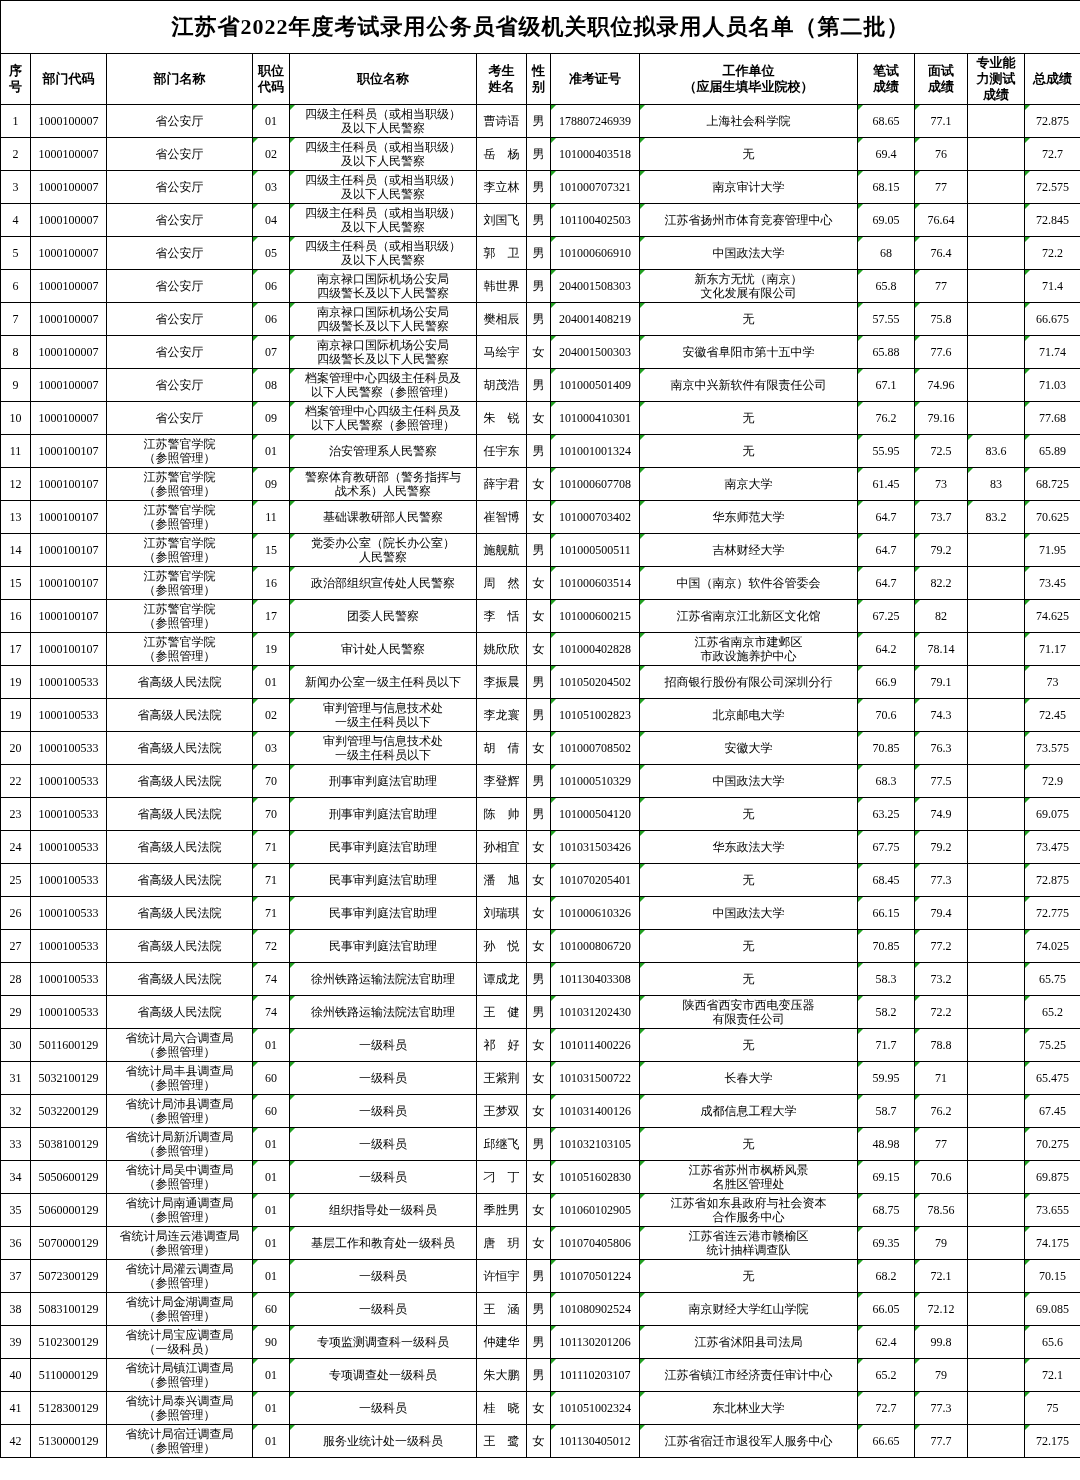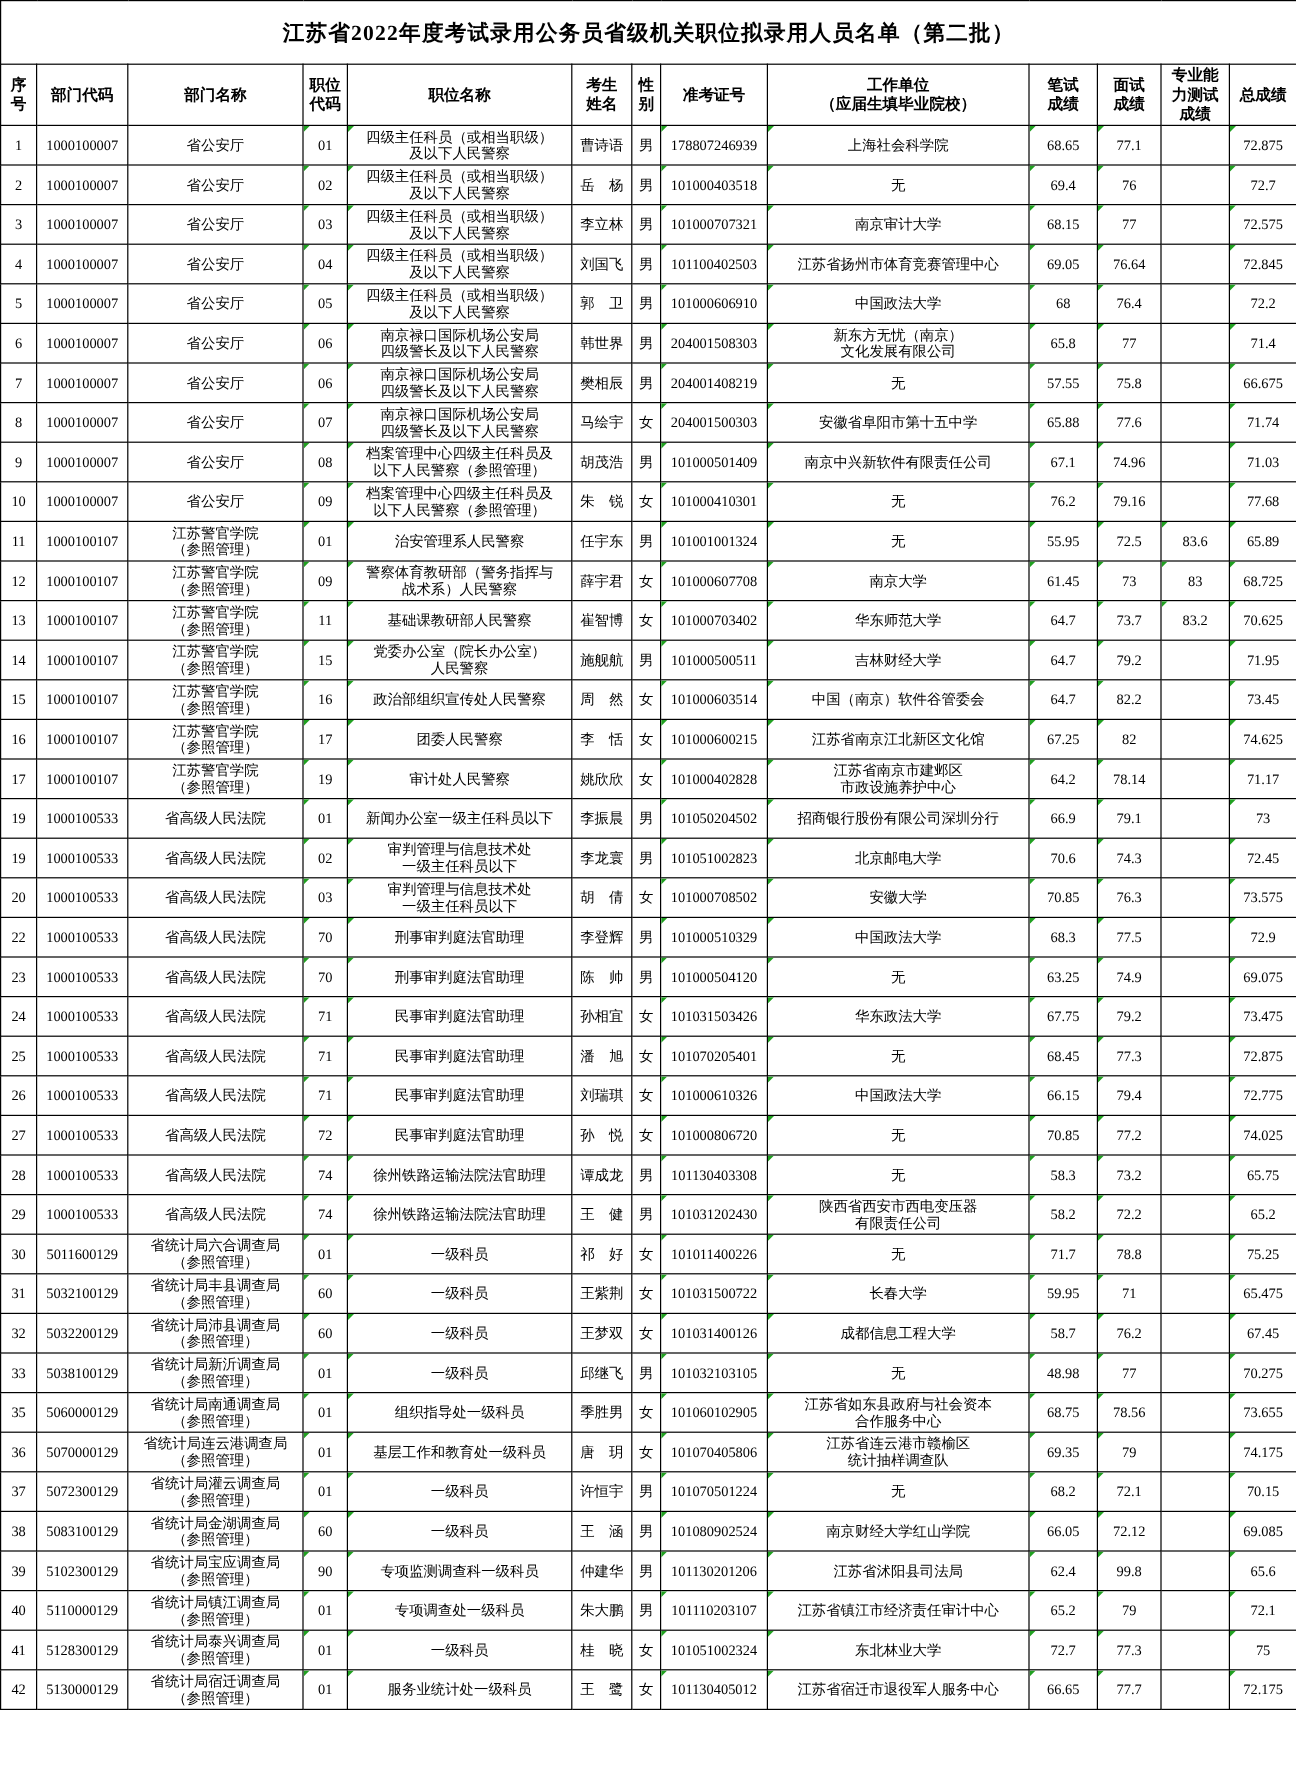--- a/index.html
+++ b/index.html
@@ -14,21 +14,21 @@
   td,th {
     border:1px solid #000;
     text-align:center;
     vertical-align:middle;
     padding:1px 2px;
     overflow:hidden;
     white-space:pre-line;
     box-sizing:border-box;
   }
   .title-cell {
-    font-size:18px;
+    font-size:22px;
     font-weight:bold;
     height:53px;
     letter-spacing:1px;
   }
   thead th.col-head {
     font-size:13px;
     font-weight:bold;
     line-height:16px;
     height:38px;
   }
@@ -604,20 +604,37 @@
           <td>邱继飞</td>
           <td>男</td>
           <td class="flagged">101032103105</td>
           <td class="flagged">无</td>
           <td class="flagged">48.98</td>
           <td class="flagged">77</td>
           <td></td>
           <td class="flagged">70.275</td>
         </tr>
         <tr>
+          <td>34</td>
+          <td>5050600129</td>
+          <td>省统计局吴中调查局
+（参照管理）</td>
+          <td class="flagged">01</td>
+          <td class="flagged">一级科员</td>
+          <td>刁　丁</td>
+          <td>女</td>
+          <td class="flagged">101051602830</td>
+          <td class="flagged">江苏省苏州市枫桥风景
+名胜区管理处</td>
+          <td class="flagged">69.15</td>
+          <td class="flagged">70.6</td>
+          <td></td>
+          <td class="flagged">69.875</td>
+        </tr>
+        <tr>
           <td>35</td>
           <td>5060000129</td>
           <td>省统计局南通调查局
 （参照管理）</td>
           <td class="flagged">01</td>
           <td class="flagged">组织指导处一级科员</td>
           <td>季胜男</td>
           <td>女</td>
           <td class="flagged">101060102905</td>
           <td class="flagged">江苏省如东县政府与社会资本
@@ -673,21 +690,21 @@
           <td class="flagged">南京财经大学红山学院</td>
           <td class="flagged">66.05</td>
           <td class="flagged">72.12</td>
           <td></td>
           <td class="flagged">69.085</td>
         </tr>
         <tr>
           <td>39</td>
           <td>5102300129</td>
           <td>省统计局宝应调查局
-（参照管理）</td>
+（一级科员）</td>
           <td class="flagged">90</td>
           <td class="flagged">专项监测调查科一级科员</td>
           <td>仲建华</td>
           <td>男</td>
           <td class="flagged">101130201206</td>
           <td class="flagged">江苏省沭阳县司法局</td>
           <td class="flagged">62.4</td>
           <td class="flagged">99.8</td>
           <td></td>
           <td class="flagged">65.6</td>

